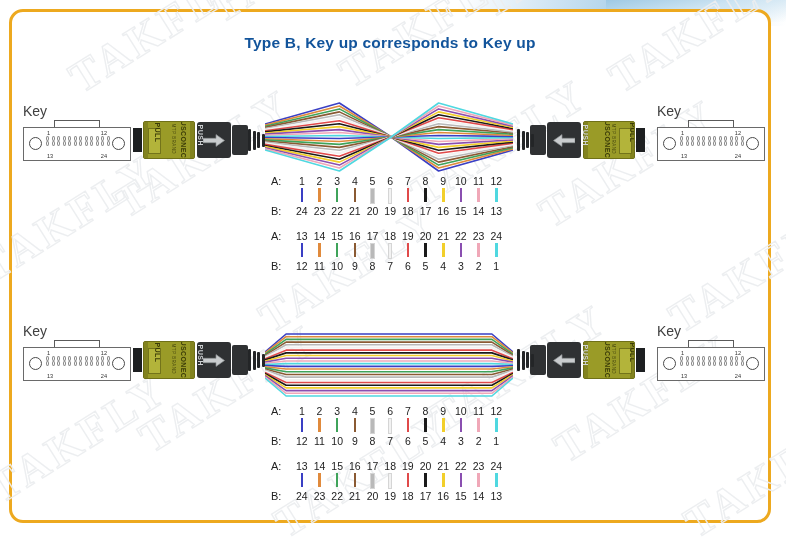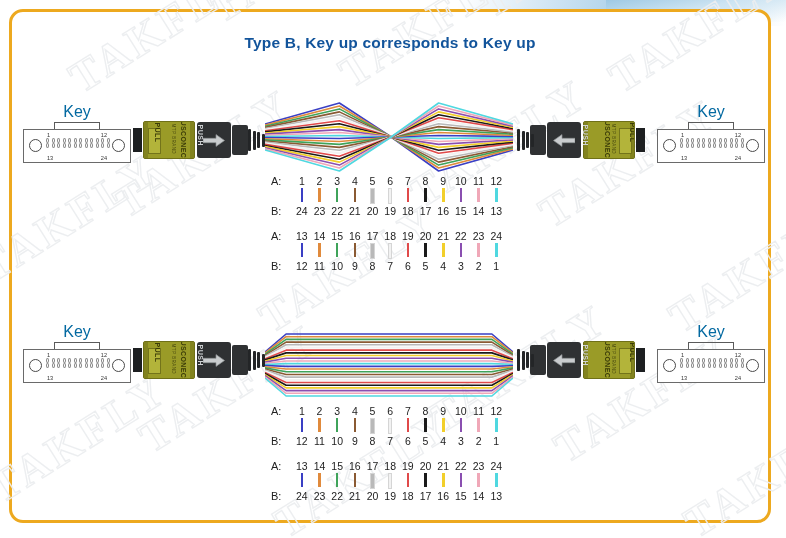--- a/index.html
+++ b/index.html
@@ -34,21 +34,21 @@
     transform-origin:0 0;white-space:nowrap;opacity:.95;
   }
   
   #content{position:absolute;left:9px;top:9px;width:762px;height:514px;z-index:4;}
   #title{
     position:absolute;top:25px;left:0;width:762px;text-align:center;
     font-size:15.5px;font-weight:bold;color:#12549b;letter-spacing:.2px;
   }
   
   .ferrule{position:absolute;width:108px;}
-  .key-label{text-align:center;font-size:16px;color:#0369a1;margin-bottom:1px;}
+  .key-label{font-size:14px;color:#404040;margin-bottom:1px;}
   .key-bracket{
     width:46px;height:8px;margin:0 auto;border:1.4px solid #5a5a5a;
     border-bottom:none;box-sizing:border-box;
   }
   .ferrule-body{
     position:relative;width:108px;height:34px;border:1.4px solid #6a6a6a;
     box-sizing:border-box;background:#fff;margin-top:-1px;
   }
   .guide-hole{
     position:absolute;top:9px;width:13px;height:13px;border-radius:50%;

